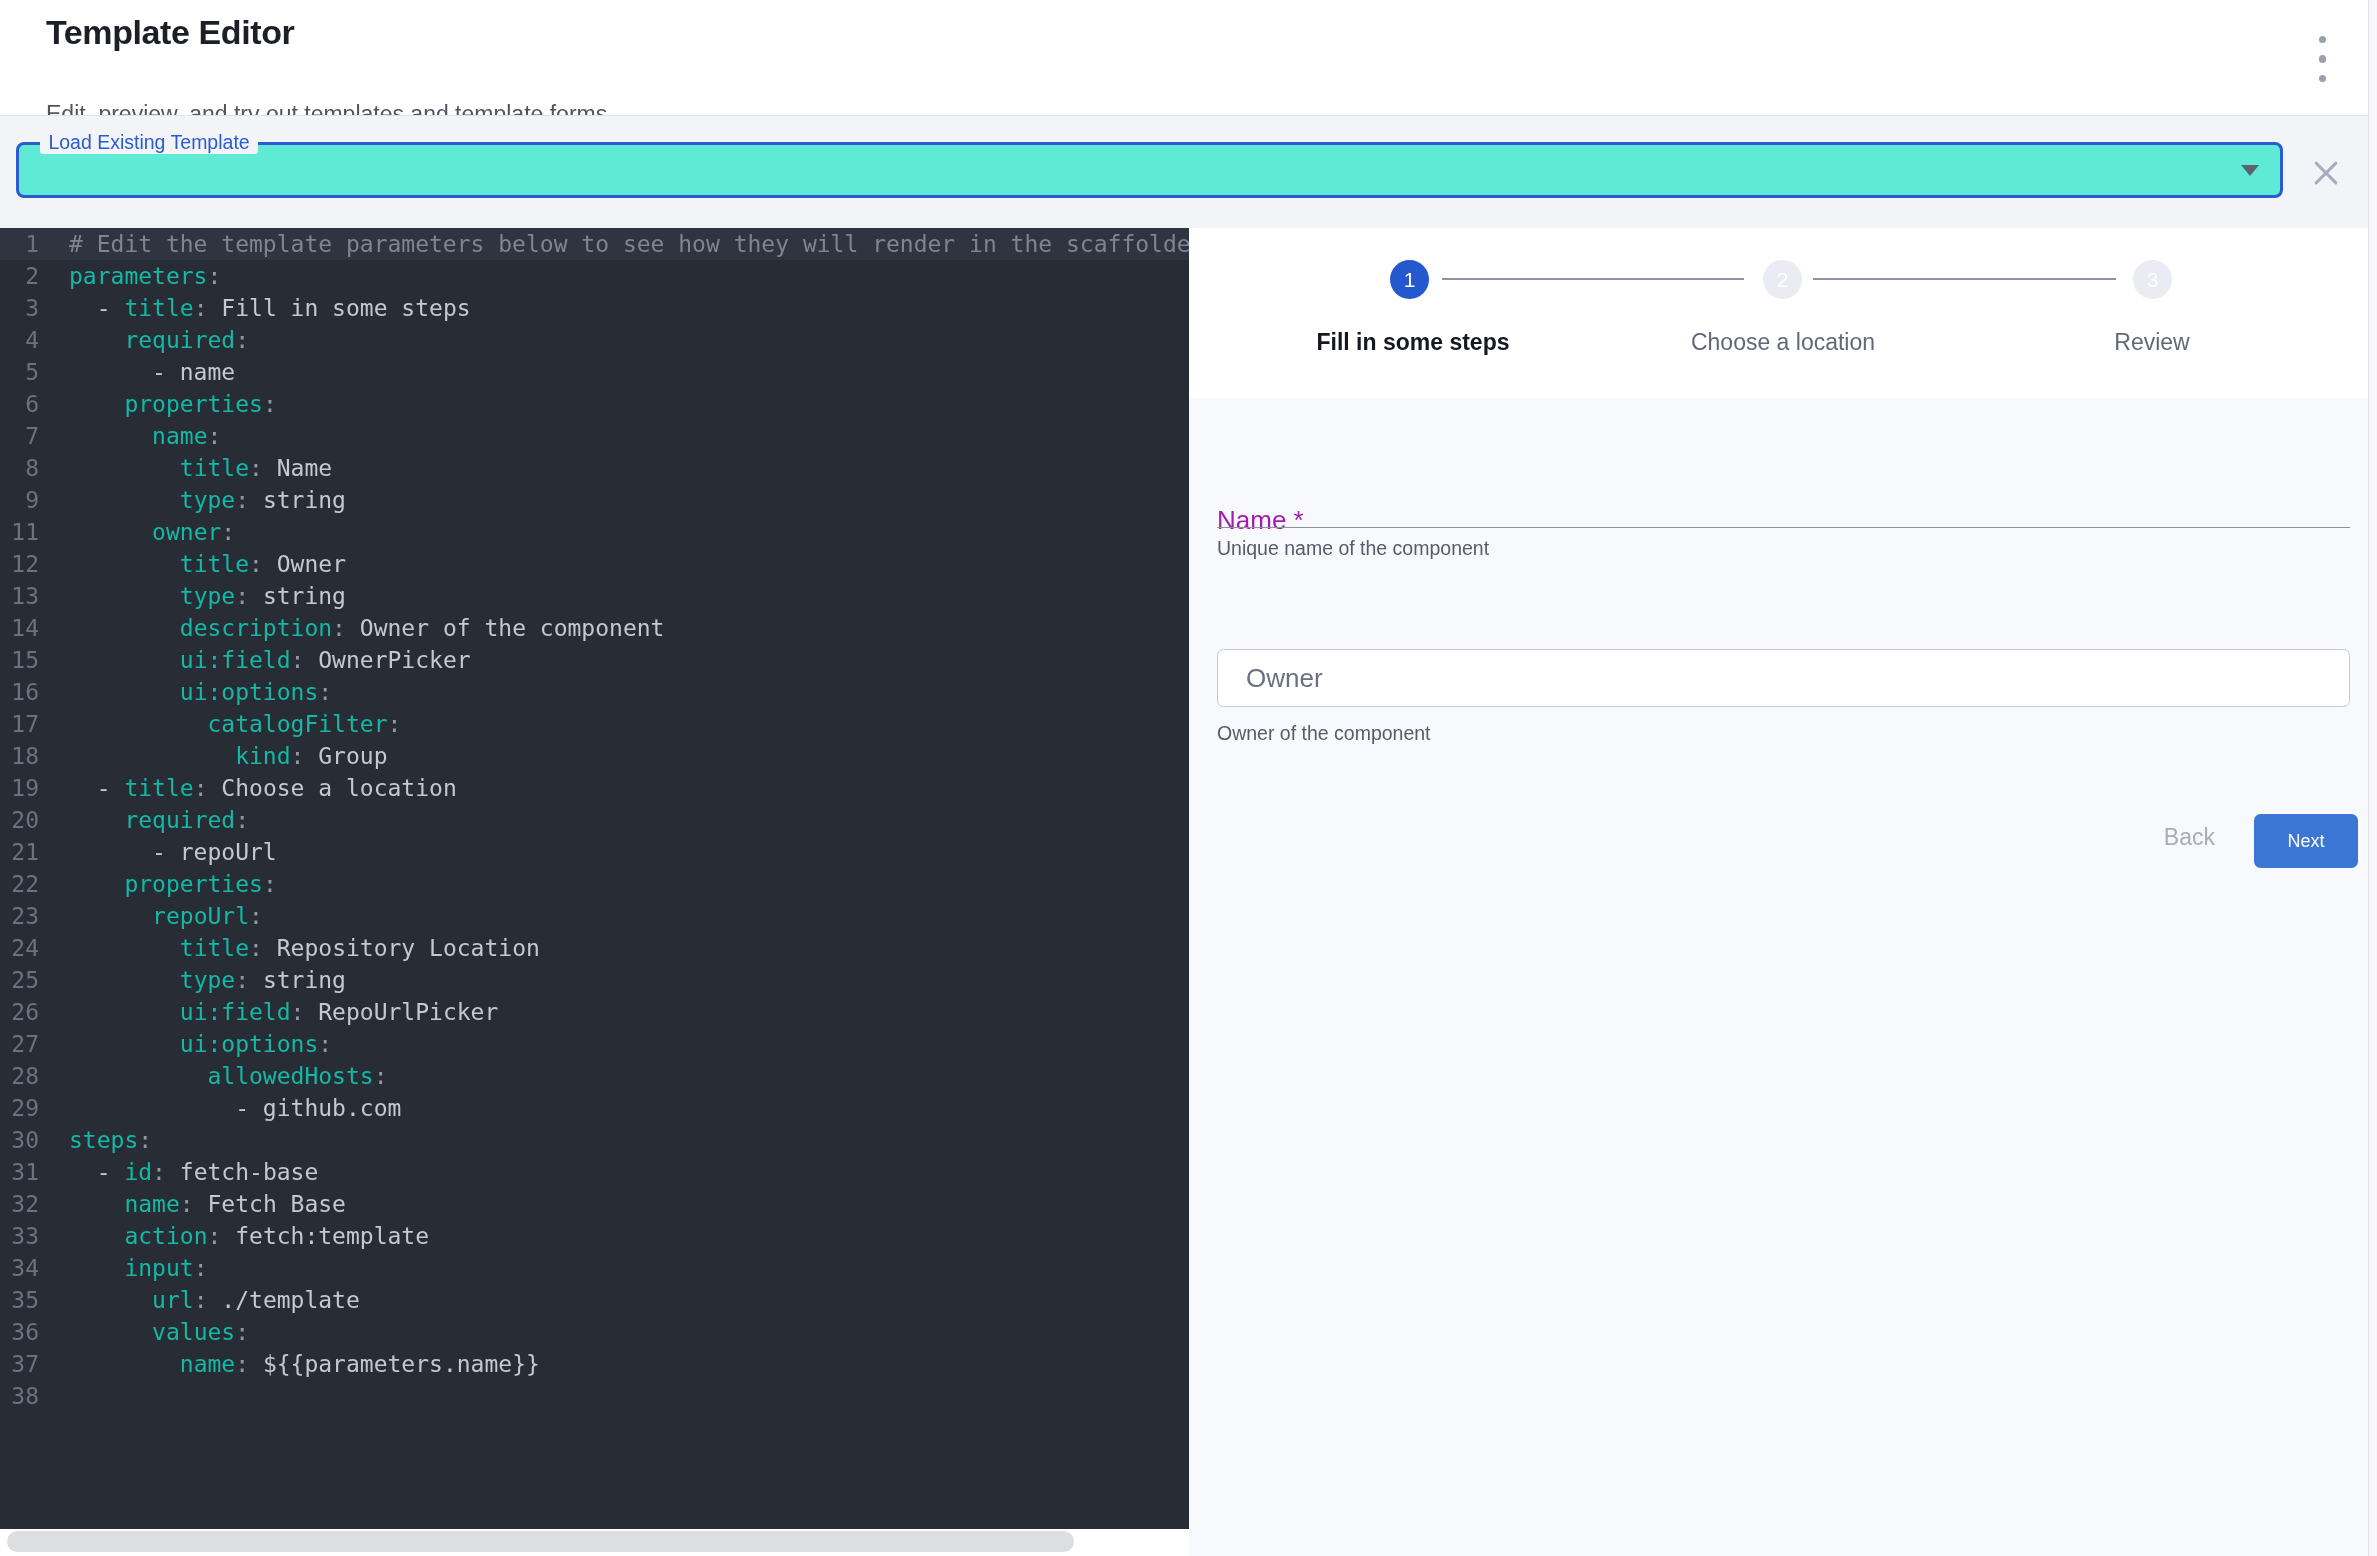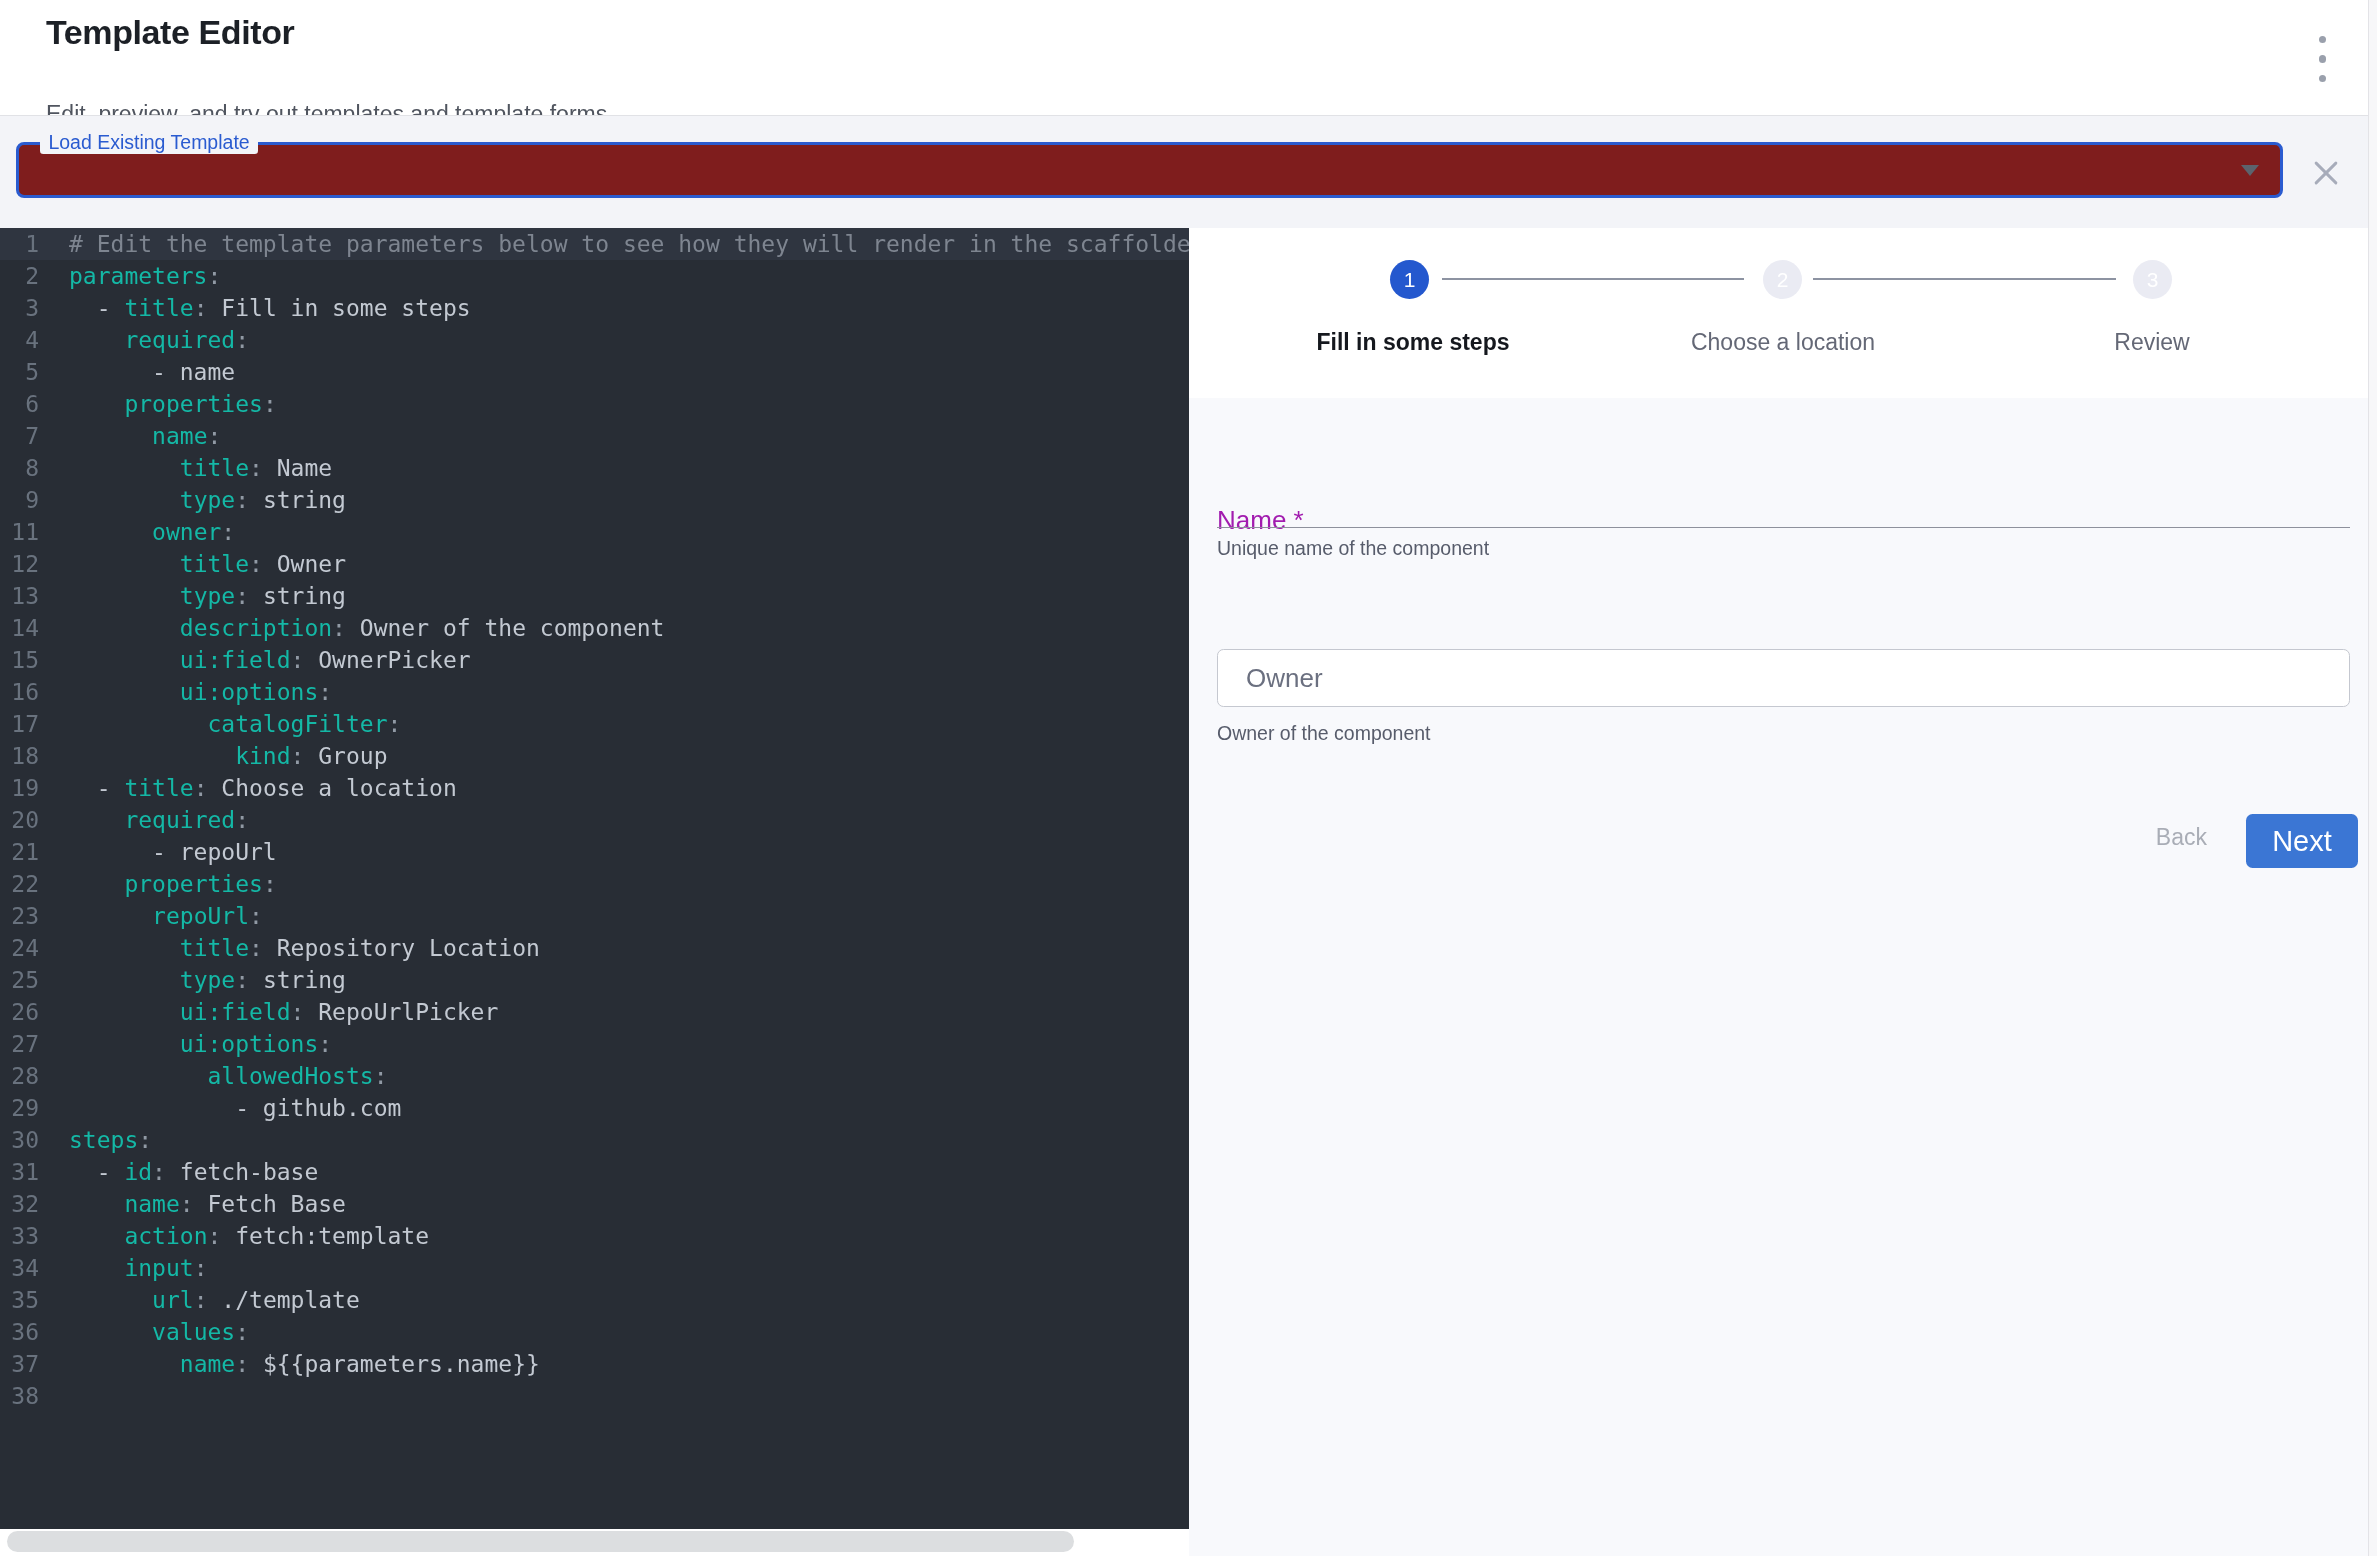--- a/index.html
+++ b/index.html
@@ -8,21 +8,21 @@
 
   
   .header { position:absolute; left:0; top:0; width:2377px; height:115px; background:#ffffff;padding-left:16px; }
   .header-title { position:absolute; left:46px; top:13px; font-size:34px; font-weight:700; color:#1c2026; letter-spacing:-0.4px; }
   .header-subtitle { position:absolute; left:46px; top:68px; font-size:23px; color:#50555f;margin-top:33px; }
   .kebab { position:absolute; left:2306px; top:36px; width:33px; height:46px; display:flex; flex-direction:column; align-items:center; justify-content:space-between; cursor:pointer; }
   .kebab i { width:7.3px; height:7.3px; border-radius:50%; background:#9aa0ac; }
 
   
   .strip { position:absolute; left:0; top:115px; width:2377px; height:113px; background:#f3f4f8; border-top:1.6px solid #e1e2e6; }
-  .tpl-select { position:absolute; left:16.3px; top:26px; width:2267px; height:56px; background:#7f1d1d;
+  .tpl-select { position:absolute; left:16.3px; top:26px; width:2267px; height:56px; background:#5eead4;
                 border:3.3px solid #2a5bd0; border-radius:8.1px; cursor:pointer; }
   .tpl-select-label { position:absolute; left:21px; top:-14px; padding:0 8.1px; font-size:19.5px; color:#2a5bd0; background:#f3f4f8; border-radius:3.3px; }
   .tpl-select-value { position:absolute; left:23px; top:11.4px; font-size:23px; color:#3a3f4a; }
   .tpl-arrow { position:absolute; right:21px; top:20.3px; width:0; height:0;
                border-left:9.8px solid transparent; border-right:9.8px solid transparent; border-top:11.4px solid #5c636d; }
   .tpl-clear { position:absolute; left:2308px; top:39px; width:36px; height:36px; display:flex; align-items:center; justify-content:center; cursor:pointer; }
 
   
   .editor { position:absolute; left:0; top:228px; width:1189px; height:1301px; background:#282d35;
             font-family:"DejaVu Sans Mono", monospace; font-size:23px; overflow:hidden; }
@@ -57,21 +57,21 @@
   .f-label { position:absolute; left:28px; top:91px; font-size:26px; color:#a21caf;margin-top:16px; }
   .f-input-std { position:absolute; left:28px; top:96px; width:1133px; height:34px; background:transparent; border:none;
                  border-bottom:1.6px solid #8e919c; font-size:24.4px; color:#2a2e38; outline:none; border-radius:0; }
   .f-helper1 { position:absolute; left:28px; top:139px; font-size:19.5px; color:#575c6b; }
   .f-input-outl { position:absolute; left:28px; top:251px; width:1133px; height:58px; background:#ffffff;
                   border:1.6px solid #c5c8d0; border-radius:6.5px; font-size:26px; color:#2a2e38; padding:0 28px; outline:none; }
   .f-input-outl::placeholder { color:#6b7080; opacity:1; }
   .f-helper2 { position:absolute; left:28px; top:324px; font-size:19.5px; color:#575c6b; }
   .btn-row { position:absolute; right:20px; top:416px; display:flex; align-items:flex-start; }
   .btn-back { border:none; background:transparent; color:#a9adb6; font-size:23px; padding:9.8px 19.5px; margin-right:19.5px; cursor:default; font-family:inherit; }
-  .btn-next { border:none; width:112px; height:54px; background:#3b76d4; color:#ffffff; font-size:29px; font-weight:500;
+  .btn-next { border:none; width:104px; height:54px; background:#3b76d4; color:#ffffff; font-size:18px; font-weight:500;
               border-radius:6.5px; cursor:pointer; font-family:inherit; }
 
   
   .vtrack { position:absolute; left:2368px; top:0; width:9.8px; height:1556px; background:#f7f7f9; border-left:0.8px solid #e3e3e7; }
 </style>
 </head>
 <body>
 
 <div class="header">
   <div class="header-title">Template Editor</div>

